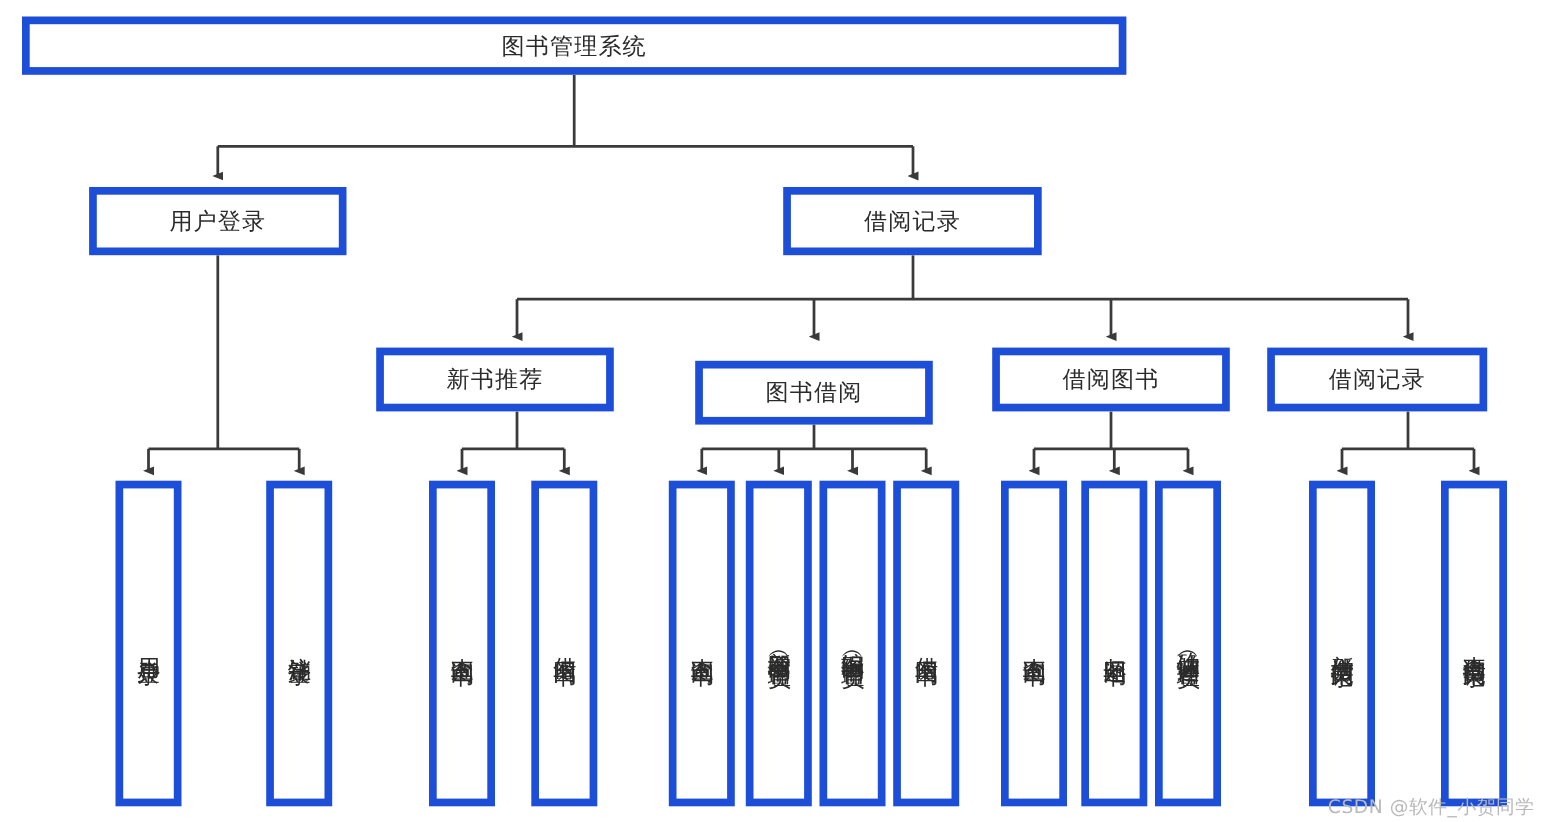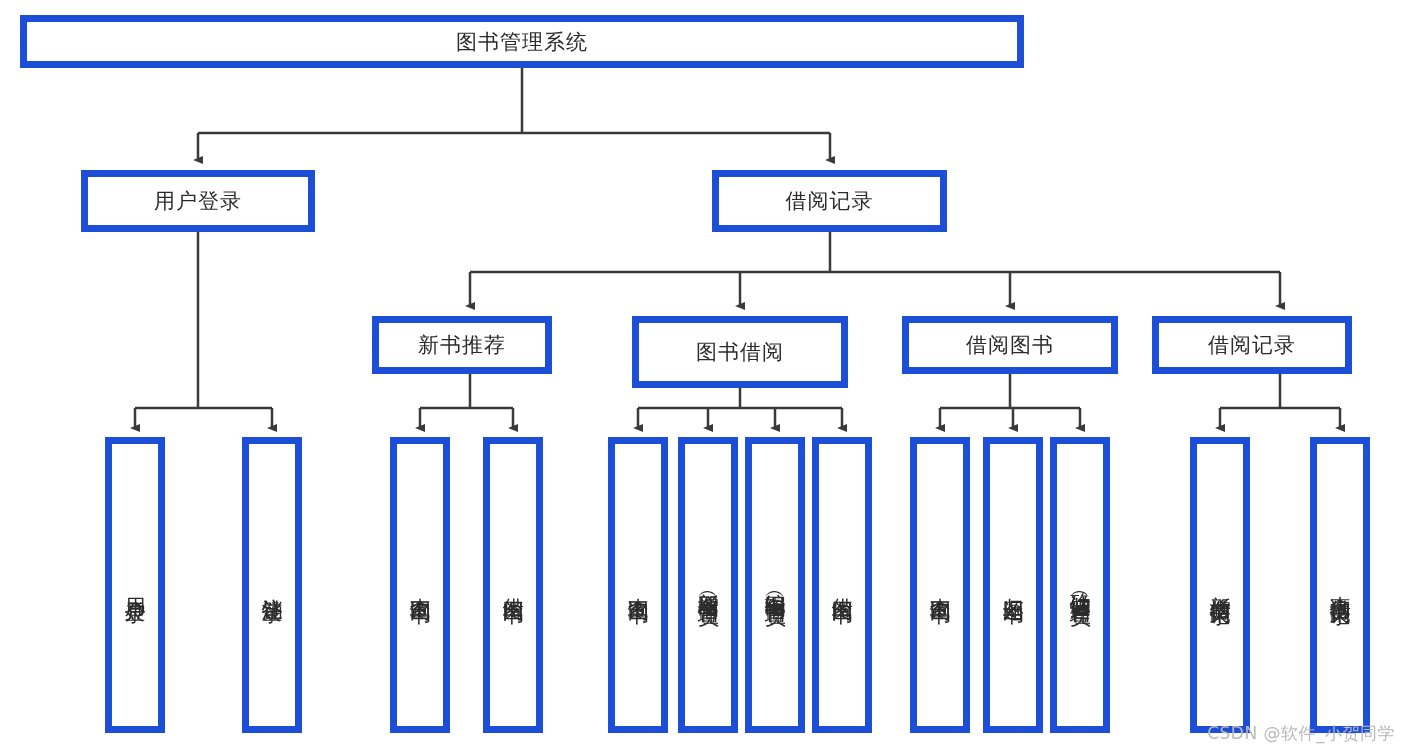--- a/index.html
+++ b/index.html
@@ -118,22 +118,22 @@
       <path d="M1220,408 L1220,428" marker-end="url(#arrow)"></path>
       <path d="M1340,408 L1340,428" marker-end="url(#arrow)"></path>
     </g>
   </svg>
 
   <div class="node horiz" style="left:20px; top:15px; width:1004px; height:53px;">图书管理系统</div>
 
   <div class="node horiz" style="left:81px; top:170px; width:234px; height:62px;">用户登录</div>
   <div class="node horiz" style="left:712px; top:170px; width:235px; height:62px;">借阅记录</div>
 
-  <div class="node horiz" style="left:372px; top:316px; width:180px; height:58px;">新书推荐</div>
-  <div class="node horiz" style="left:632px; top:316px; width:216px; height:72px;">图书借阅</div>
+  <div class="node horiz" style="left:342px; top:316px; width:216px; height:58px;">新书推荐</div>
+  <div class="node horiz" style="left:632px; top:328px; width:216px; height:58px;">图书借阅</div>
   <div class="node horiz" style="left:902px; top:316px; width:216px; height:58px;">借阅图书</div>
   <div class="node horiz" style="left:1152px; top:316px; width:200px; height:58px;">借阅记录</div>
 
   <div class="node vert" style="left:105px; top:437px; width:60px; height:296px;">
     <span class="vlabel">用户登录</span>
   </div>
   <div class="node vert" style="left:242px; top:437px; width:60px; height:296px;">
     <span class="vlabel">注销登录</span>
   </div>
 

